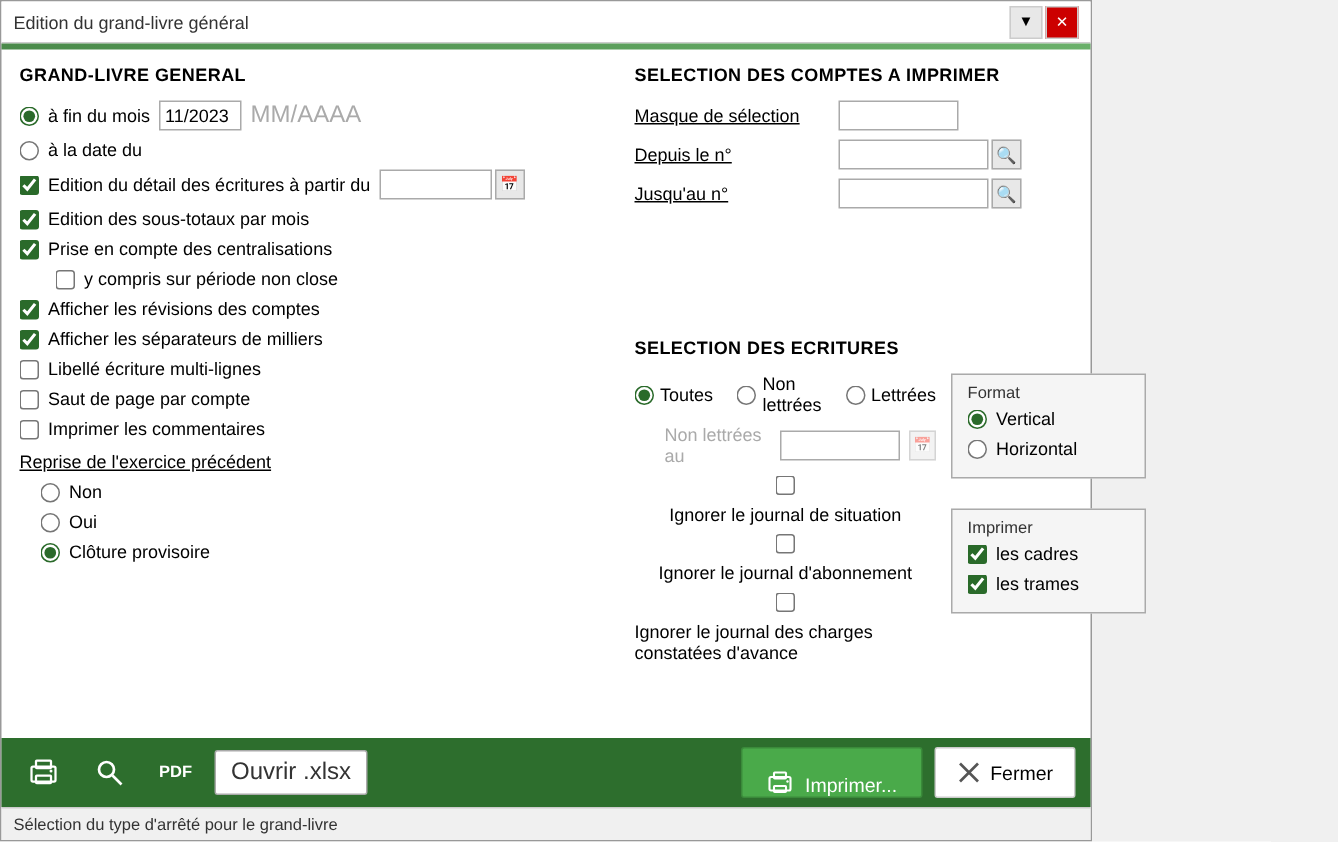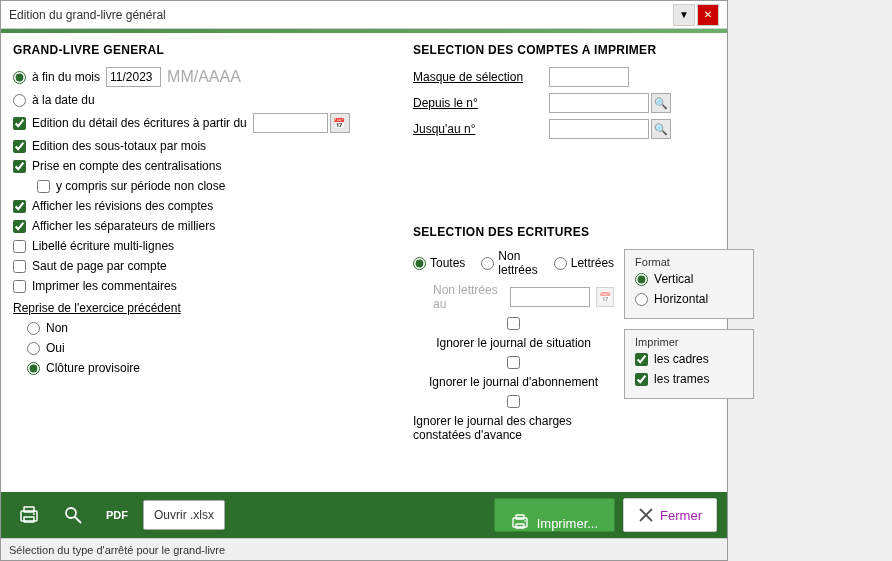--- a/index.html
+++ b/index.html
@@ -61,21 +61,21 @@
       justify-content: center;
     }
     .green-bar {
       height: 4px;
       background: linear-gradient(to right, #4a8a4a, #6ab06a);
     }
     .content {
       display: flex;
       flex: 1;
       padding: 10px 12px;
-      gap: 10px;
+      gap: 20px;
     }
     .left-panel {
       flex: 0 0 390px;
     }
     .right-panel {
       flex: 1;
     }
     .section-title {
       font-weight: bold;
       font-size: 12px;
@@ -172,21 +172,21 @@
       align-items: center;
       gap: 6px;
       margin-bottom: 6px;
       flex-direction: column;
     }
     .format-box {
       border: 1px solid #aaa;
       padding: 6px 10px;
       background: #f5f5f5;
       min-width: 120px;
-      margin-bottom: 2px;
+      margin-bottom: 12px;
     }
     .format-box-title {
       font-size: 11px;
       margin-bottom: 4px;
       color: #333;
     }
     .imprimer-box {
       border: 1px solid #aaa;
       padding: 6px 10px;
       background: #f5f5f5;
@@ -217,21 +217,21 @@
       justify-content: center;
       color: #fff;
       font-size: 18px;
     }
     .toolbar-text-btn {
       height: 30px;
       background: #fff;
       border: 1px solid #aaa;
       border-radius: 2px;
       padding: 0 10px;
-      font-size: 12px;
+      font-size: 16px;
       cursor: pointer;
       color: #333;
       display: flex;
       align-items: center;
       gap: 4px;
     }
     .toolbar-right {
       display: flex;
       align-items: center;
       gap: 8px;
@@ -246,21 +246,21 @@
       cursor: pointer;
       display: flex;
       align-items: flex-end;
       gap: 8px;
       border-radius: 2px;
     }
     .close-btn {
       height: 34px;
       background: #fff;
       border: 1px solid #ccc;
-      color: #a21caf;
+      color: #000000;
       padding: 0 14px;
       font-size: 13px;
       cursor: pointer;
       display: flex;
       align-items: center;
       gap: 6px;
       border-radius: 2px;
     }
     .status-bar {
       height: 22px;

